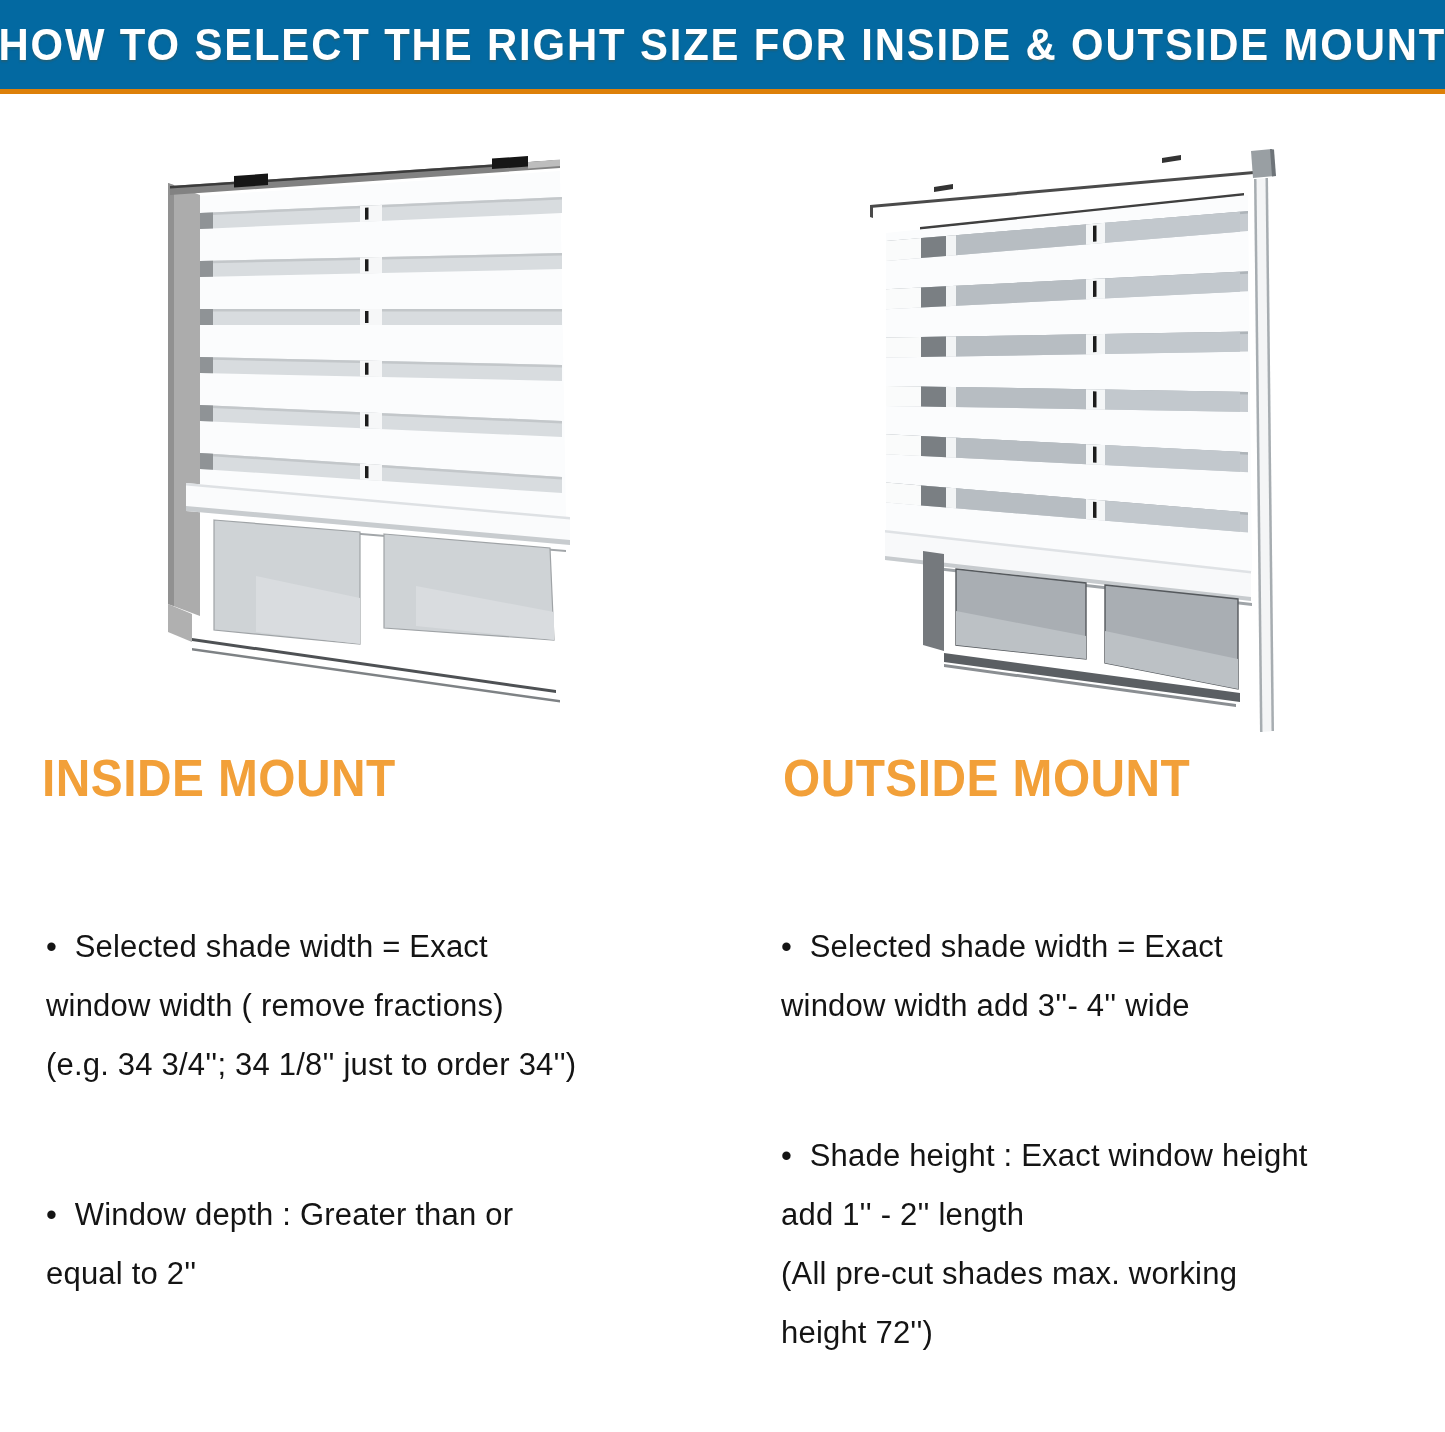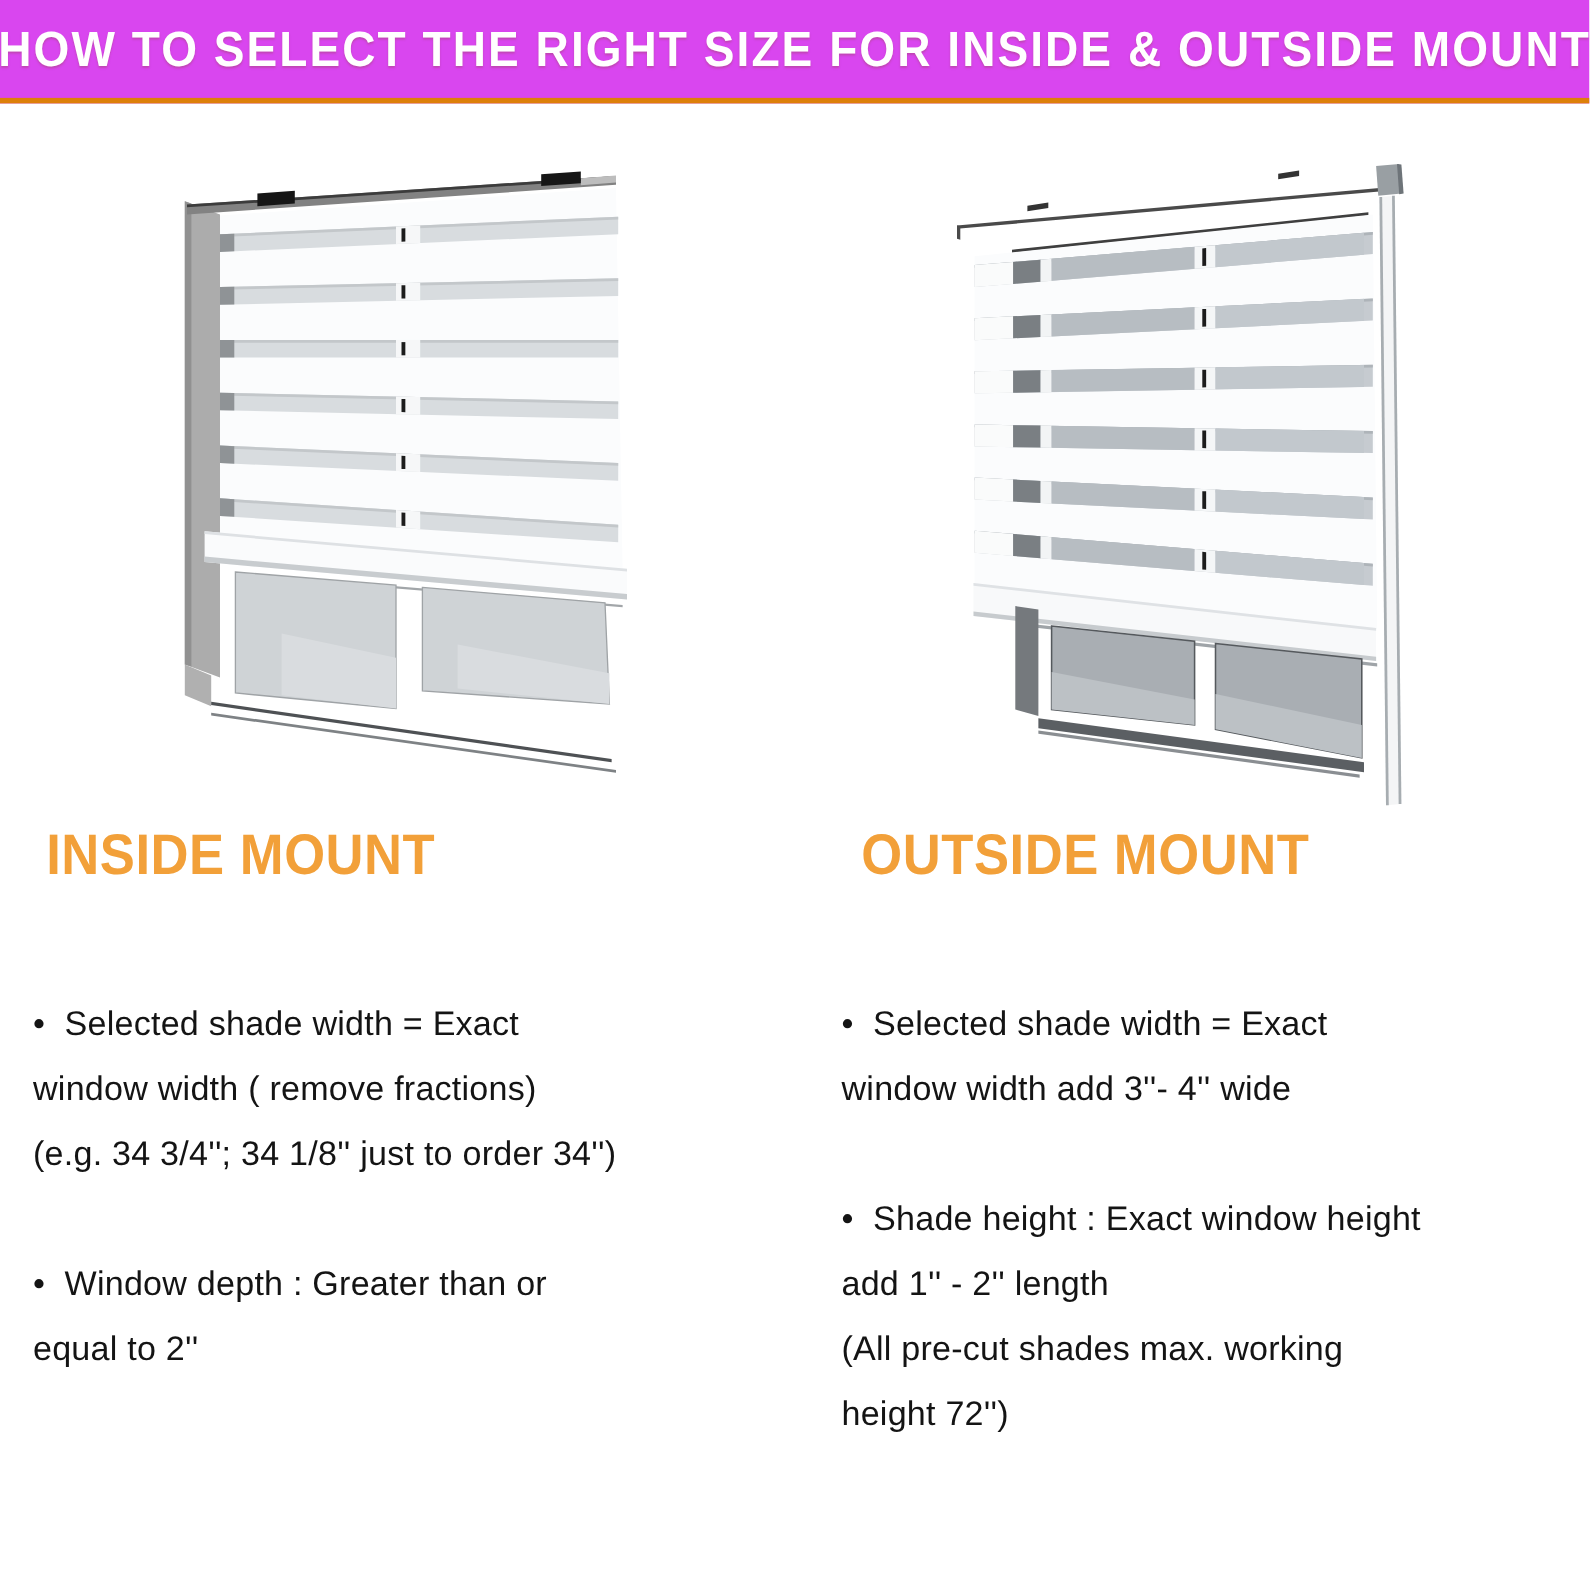--- a/index.html
+++ b/index.html
@@ -2,21 +2,21 @@
 <html><head>
 <meta charset="utf-8">
 <style>
   html,body{margin:0;padding:0;}
   body{
     width:1445px;height:1432px;position:relative;background:#ffffff;
     font-family:"Liberation Sans", sans-serif;overflow:hidden;
   }
   .banner{
     position:absolute;left:0;top:0;width:1445px;height:89px;
-    background:#d946ef;border-bottom:5px solid #DD8009;
+    background:#0369a1;border-bottom:5px solid #DD8009;
     display:flex;align-items:center;justify-content:center;
   }
   .banner-title{
     color:#ffffff;font-weight:bold;font-size:45px;letter-spacing:2px;
     white-space:nowrap;display:inline-block;transform:scaleX(0.93);
     text-shadow:0 2px 2px rgba(120,70,0,0.25);
   }
   .fig{position:absolute;}
   .fig-left{left:156px;top:146px;}
   .fig-right{left:856px;top:131px;}
@@ -26,21 +26,21 @@
     transform-origin:left center;letter-spacing:0.5px;
   }
   .heading-left{left:42px;top:748px;}
   .heading-right{left:783px;top:748px;}
   .bullets{
     position:absolute;top:842px;font-size:31px;line-height:59px;color:#141414;
     white-space:pre-line;letter-spacing:0.2px;
   }
   .bullets-left{left:30px;width:695px;}
   .bullets-right{left:765px;width:680px;}
-  .bullet-item{margin:0;}
+  .bullet-item{margin:16px;}
   .footer-note{
     position:absolute;left:0;top:1476px;width:1445px;text-align:center;
     font-size:31px;color:#111111;
   }
   .footer-note span{display:inline-block;transform:scaleX(0.88);white-space:nowrap;}
   svg{display:block;}
 </style>
 </head>
 <body>
 

